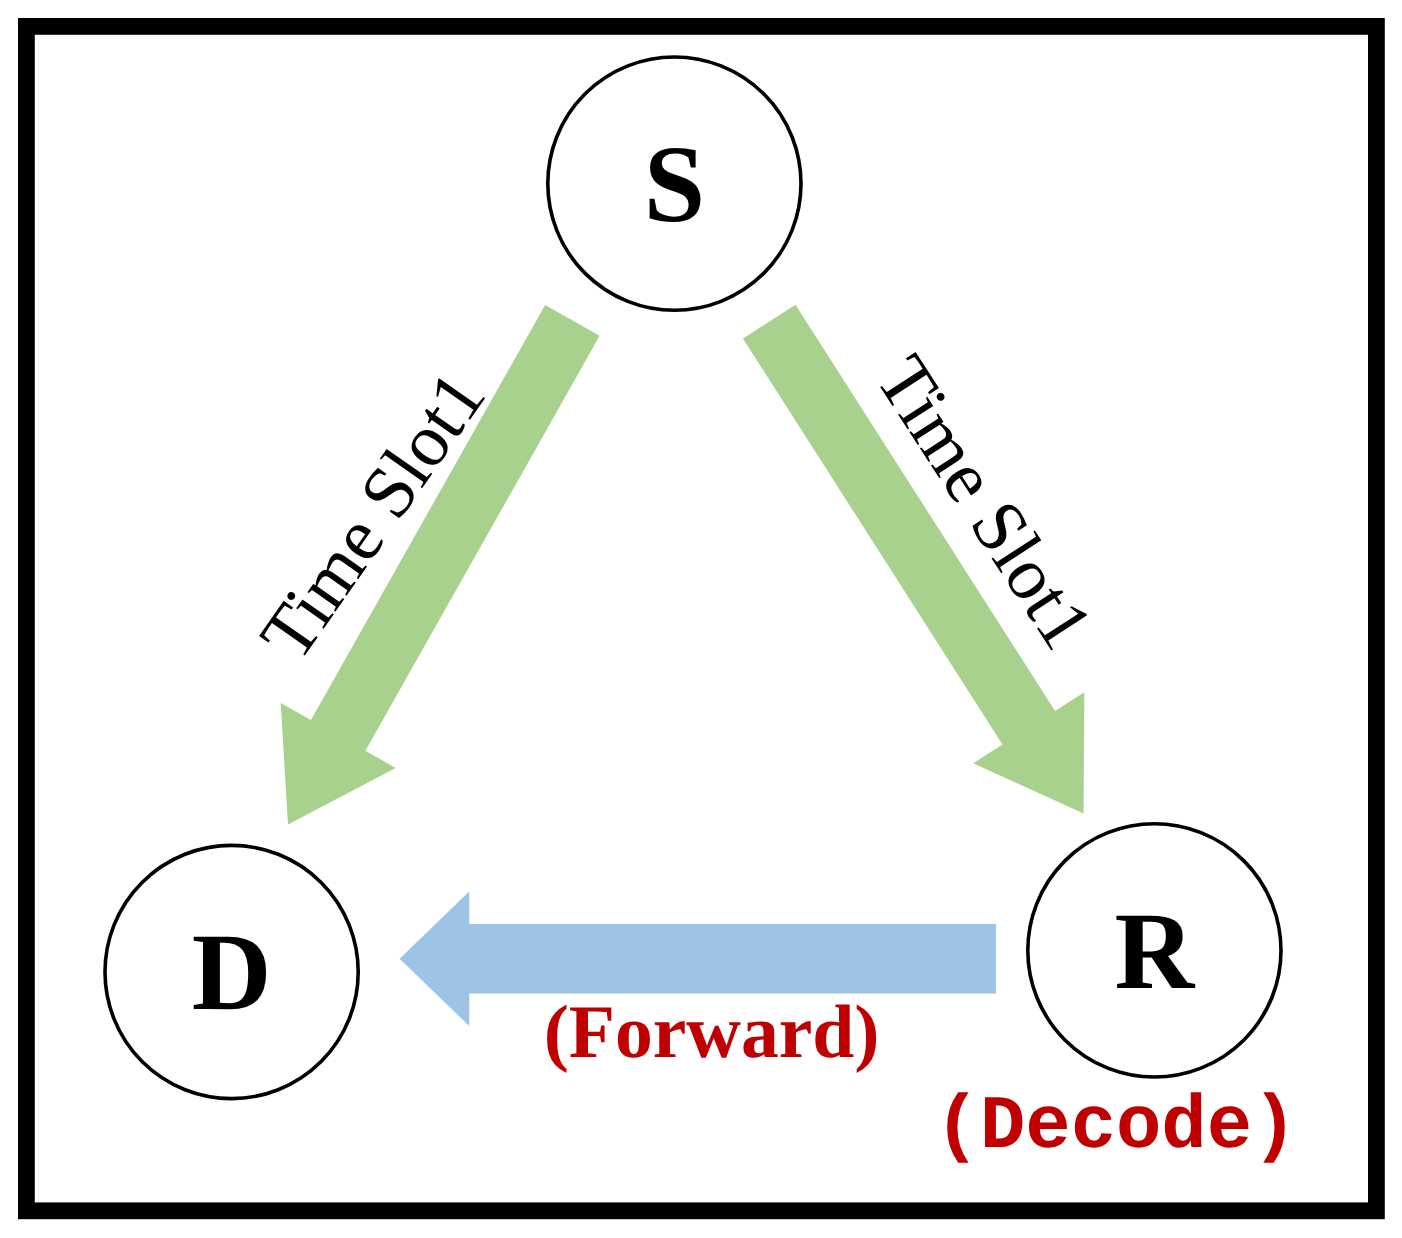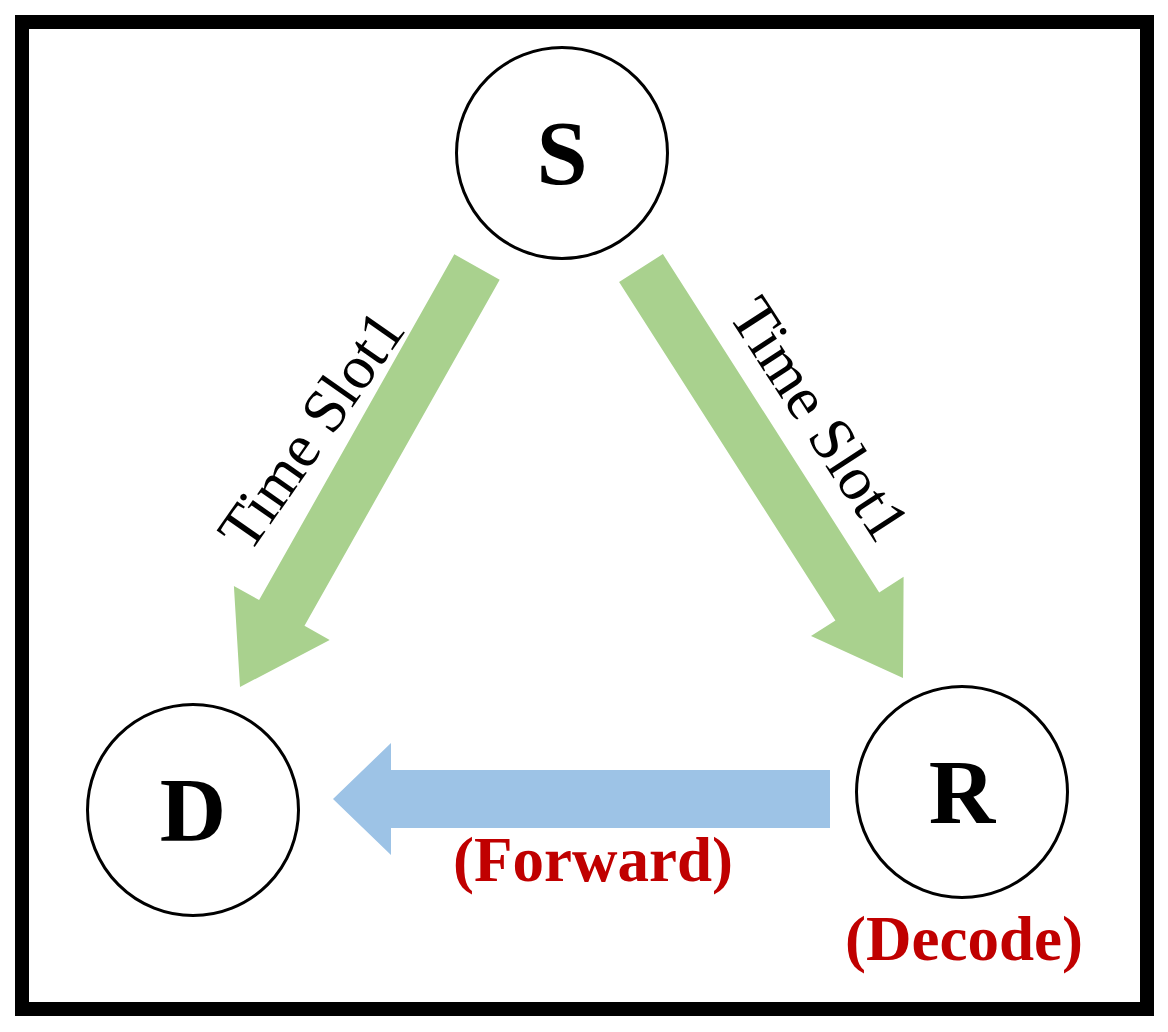--- a/index.html
+++ b/index.html
@@ -70,21 +70,21 @@
     color: var(--annotation-text);
     white-space: nowrap;
     line-height: 1;
     transform: translate(-50%, -50%);
   }
   
   #label-s-to-d { left: 311px; top: 430px; }
   #label-s-to-r { left: 820px; top: 419px; }
   #label-r-to-d { left: 595px; top: 729px; }
   #annot-forward { left: 593px; top: 860px; }
-  #annot-decode  { left: 964px; top: 939px; }
+  #annot-decode  { left: 930px; top: 939px; font-family: Liberation Mono, monospace; }
   
   #node-s { left: 455px; top: 46px; }
   #node-d { left: 86px;  top: 703px; }
   #node-r { left: 855px; top: 685px; }
 </style>
 </head>
 <body>
 
 <div class="canvas">
 

